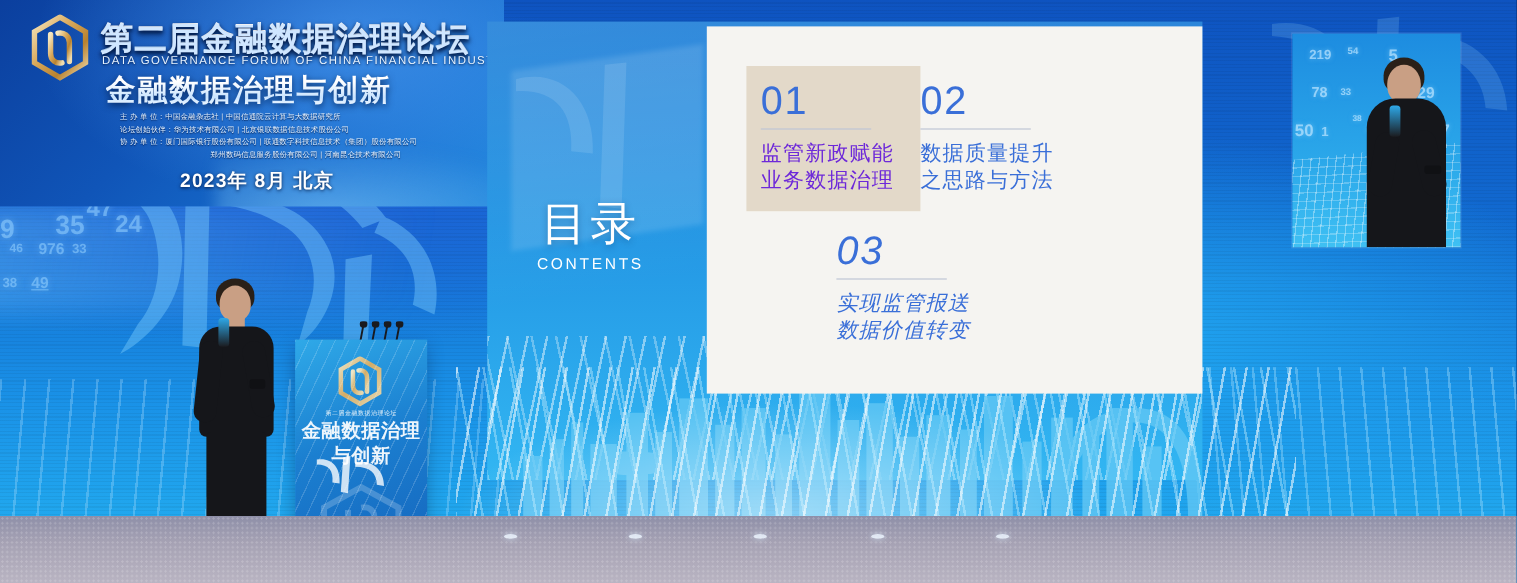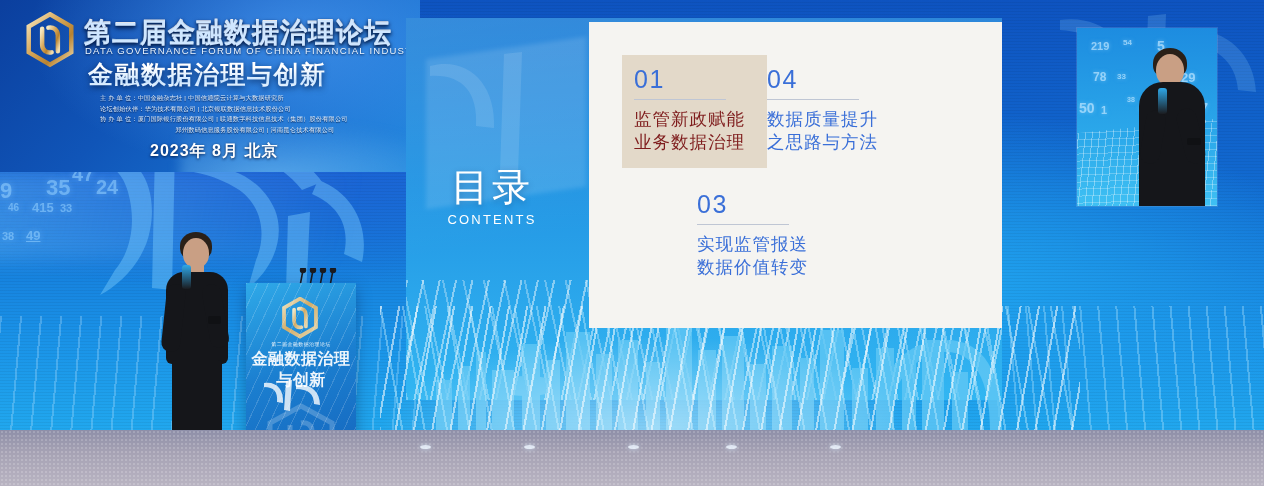--- a/index.html
+++ b/index.html
@@ -236,21 +236,21 @@
     position: absolute;
     left: 589px; top: 22px;
     width: 413px; height: 306px;
     background: #f5f4f1;
     z-index: 5;
   }
   .item {
     position: absolute;
   }
   .item .num {
-    font-size: 25px;
+    font-size: 33px;
     font-weight: 300;
     color: #3a6fd8;
     letter-spacing: 1.5px;
     line-height: 1;
   }
   .item .rule {
     margin-top: 7px;
     width: 92px;
     height: 1px;
     background: #bfc6d4;
@@ -263,23 +263,23 @@
     letter-spacing: 1px;
     white-space: pre-line;
   }
   .item-01 {
     left: 33px; top: 33px;
     width: 145px;
     padding: 12px 12px 14px 12px;
     background: #e3d9c9;
     box-sizing: border-box;
   }
-  .item-01 .txt { color: #7f1d1d; }
+  .item-01 .txt { color: #6d28d9; }
   .item-02 { left: 178px; top: 45px; width: 150px; }
-  .item-03 { left: 108px; top: 170px; width: 150px; }
+  .item-03 { left: 108px; top: 170px; width: 150px; font-style: italic; }
 
   
   .side-screen {
     position: absolute;
     left: 1077px; top: 28px;
     width: 140px; height: 178px;
     background: linear-gradient(180deg, #1d8ce0 0%, #2ba8ea 60%, #3fc0f3 100%);
     overflow: hidden;
     box-shadow: 0 0 0 1px rgba(255,255,255,.12);
   }
@@ -474,21 +474,21 @@
     <span style="left:40px; top:48px; font-size:11px;">22</span>
     <span style="left:78px; top:45px; font-size:13px;">9</span>
     <span style="left:6px;  top:108px; font-size:17px;">46</span>
     <span style="left:50px; top:108px; font-size:17px;">42</span>
     <span style="left:142px;top:110px; font-size:19px;">88</span>
     <span style="left:0px;  top:138px; font-size:22px;">9</span>
     <span style="left:46px; top:135px; font-size:22px;">35</span>
     <span style="left:72px; top:123px; font-size:20px;">47</span>
     <span style="left:96px; top:136px; font-size:20px;">24</span>
     <span style="left:8px;  top:162px; font-size:10px;">46</span>
-    <span style="left:32px; top:160px; font-size:13px;">415</span>
+    <span style="left:32px; top:160px; font-size:13px;">976</span>
     <span style="left:60px; top:162px; font-size:11px;">33</span>
     <span style="left:2px;  top:190px; font-size:11px;">38</span>
     <span style="left:26px; top:188px; font-size:13px;text-decoration:underline;">49</span>
     <span style="left:118px;top:84px;  font-size:12px;">2</span>
     <span style="left:152px;top:60px;  font-size:11px;">75</span>
     <span style="left:176px;top:58px;  font-size:11px;">41</span>
     <span style="left:198px;top:62px;  font-size:11px;">29</span>
     <span style="left:222px;top:58px;  font-size:12px;">17</span>
     <span style="left:250px;top:88px;  font-size:11px;">73</span>
   </div>
@@ -565,21 +565,21 @@
   <div class="slide-card">
 
     <div class="item item-01">
       <div class="num">01</div>
       <div class="rule"></div>
       <div class="txt">监管新政赋能
 业务数据治理</div>
     </div>
 
     <div class="item item-02">
-      <div class="num">04</div>
+      <div class="num">02</div>
       <div class="rule"></div>
       <div class="txt">数据质量提升
 之思路与方法</div>
     </div>
 
     <div class="item item-03">
       <div class="num">03</div>
       <div class="rule"></div>
       <div class="txt">实现监管报送
 数据价值转变</div>

